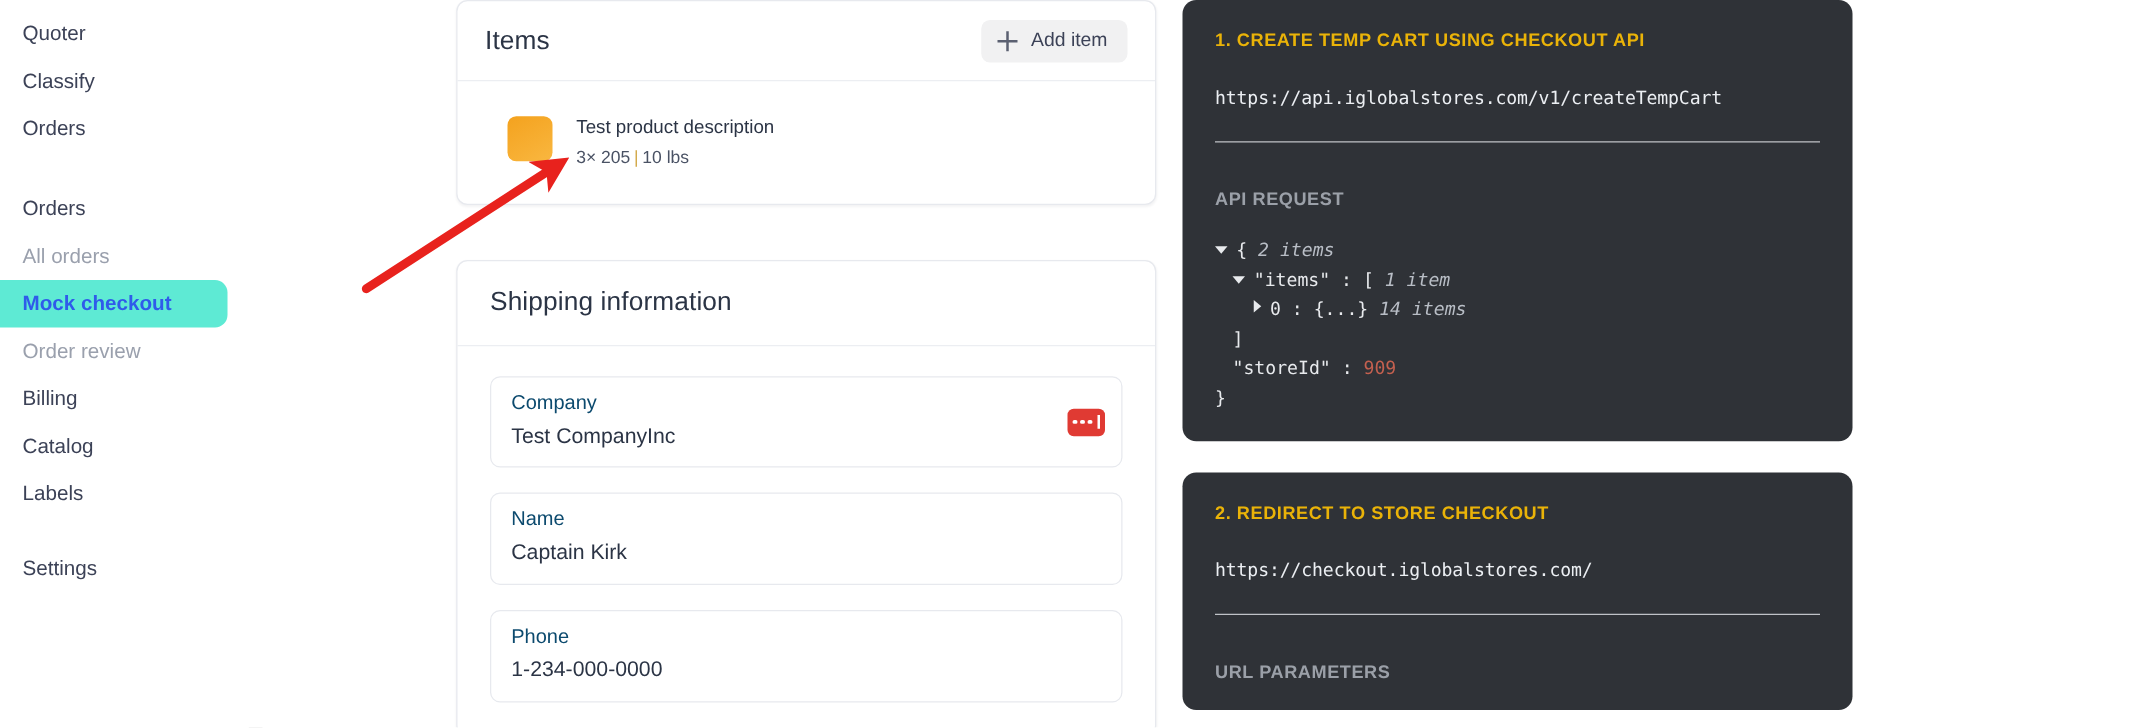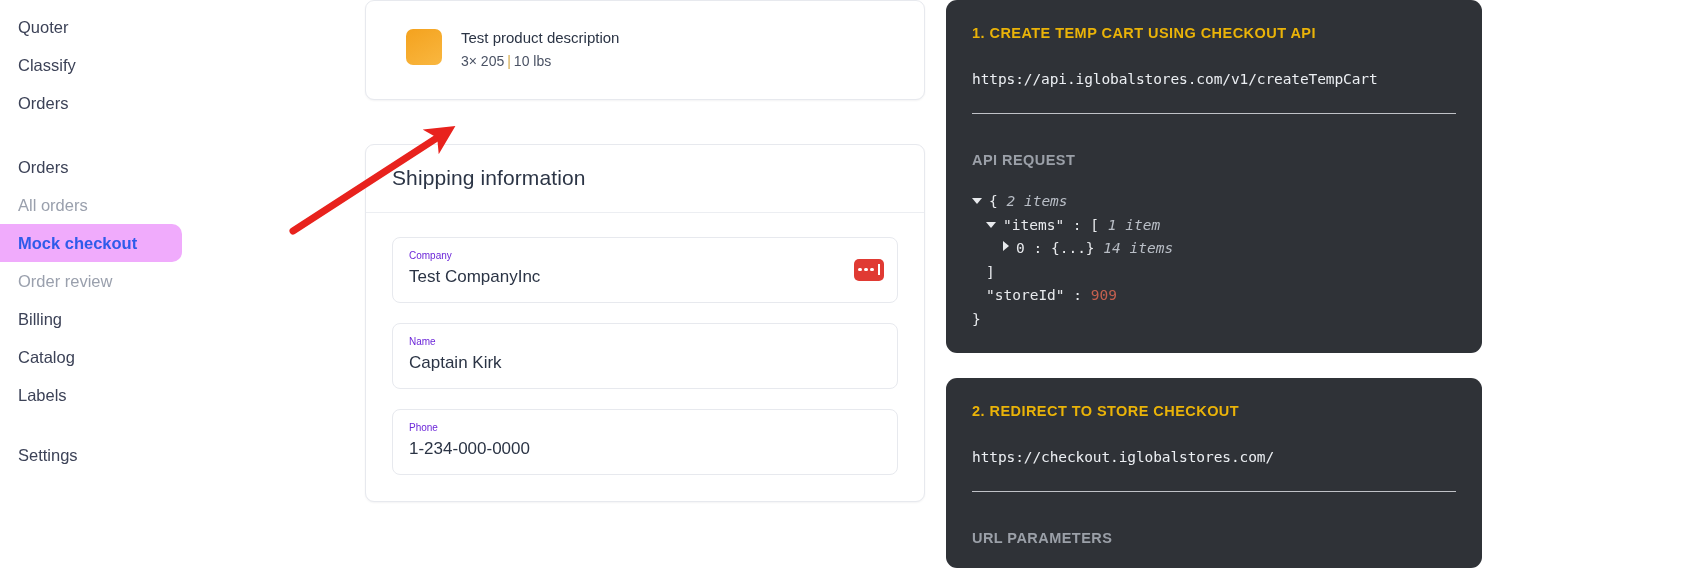--- a/index.html
+++ b/index.html
@@ -38,21 +38,21 @@
     padding: 0 0 0 18px;
     font-size: 16.5px;
     color: #3c4257;
     white-space: nowrap;
     cursor: pointer;
   }
   .nav-link.muted { color: #9aa0ad; }
   .nav-link.section { color: #3c4257; }
 
   .nav-link.active {
-    background: #f0abfc;
+    background: #5eead4;
     color: #2f5bea;
     font-weight: 600;
     border-radius: 0 10px 10px 0;
     margin-right: 4px;
   }
 
   .nav-gap-lg { height: 26px; }
   .nav-gap-md { height: 22px; }
 
   
@@ -181,22 +181,22 @@
   .field {
     position: relative;
     border: 1px solid #e7e9ee;
     border-radius: 8px;
     padding: 11px 16px 13px;
     margin-bottom: 20px;
     background: #fff;
   }
   .field:last-child { margin-bottom: 0; }
   .field-label {
-    font-size: 10px;
-    color: #6d28d9;
+    font-size: 16px;
+    color: #0c4a6e;
     line-height: 1.3;
   }
   .field-value {
     margin-top: 4px;
     font-size: 17px;
     color: #2b3445;
     line-height: 1.35;
   }
 
   .typing-badge {
@@ -348,20 +348,27 @@
   </nav>
 
   <div class="sb-track"></div>
   <div class="sb-thumb"></div>
 
   <main class="main">
 
     <div class="center-col">
 
       <section class="card">
+        <div class="card-head">
+          <h2 class="card-title">Items</h2>
+          <button class="btn-add">
+            <span class="plus-glyph"></span>
+            <span>Add item</span>
+          </button>
+        </div>
 
         <div class="item-row">
           <div class="item-thumb"></div>
           <div>
             <div class="item-name">Test product description</div>
             <div class="item-meta"><span>3×</span> <span>205</span><span class="sep">|</span><span>10 lbs</span></div>
           </div>
         </div>
       </section>
 

